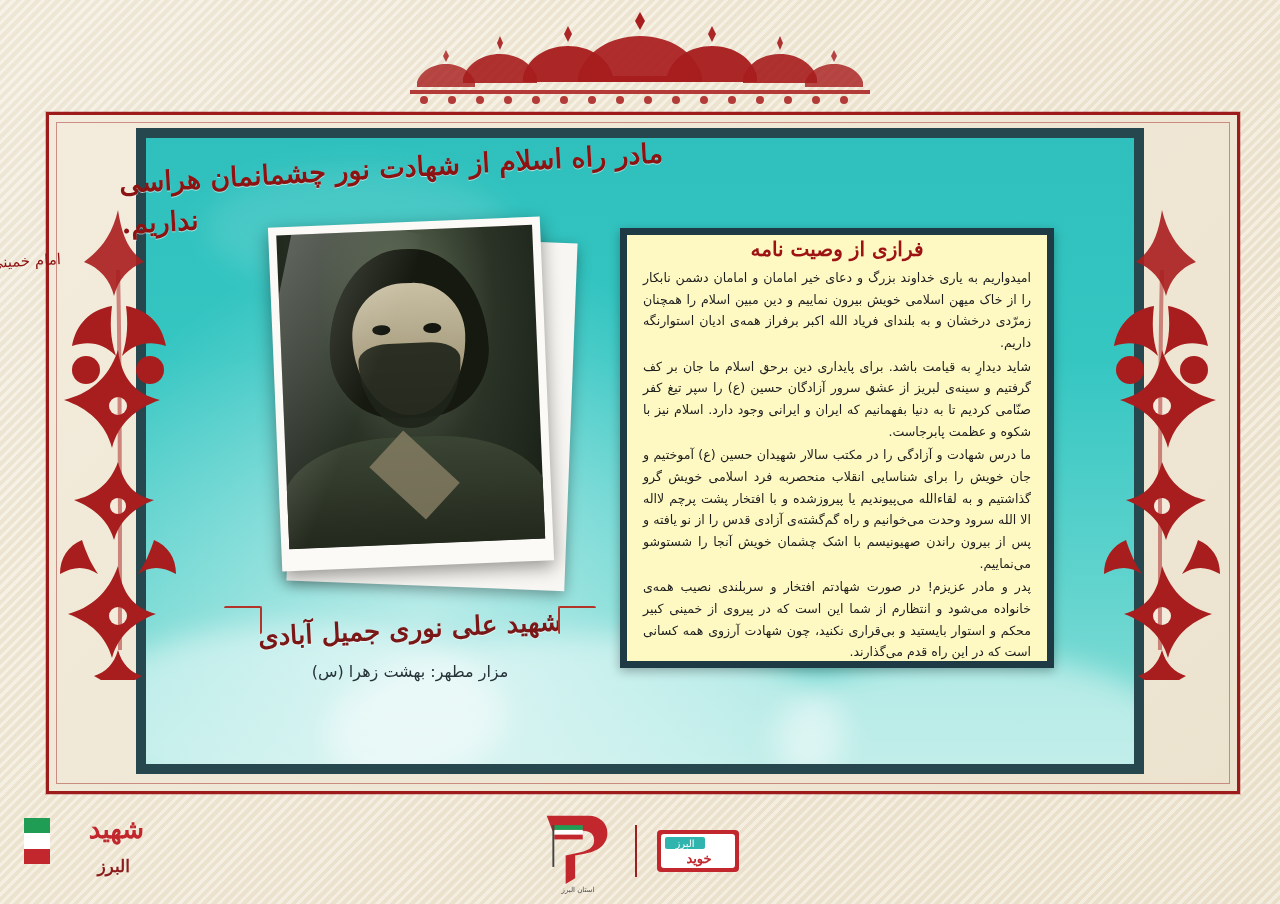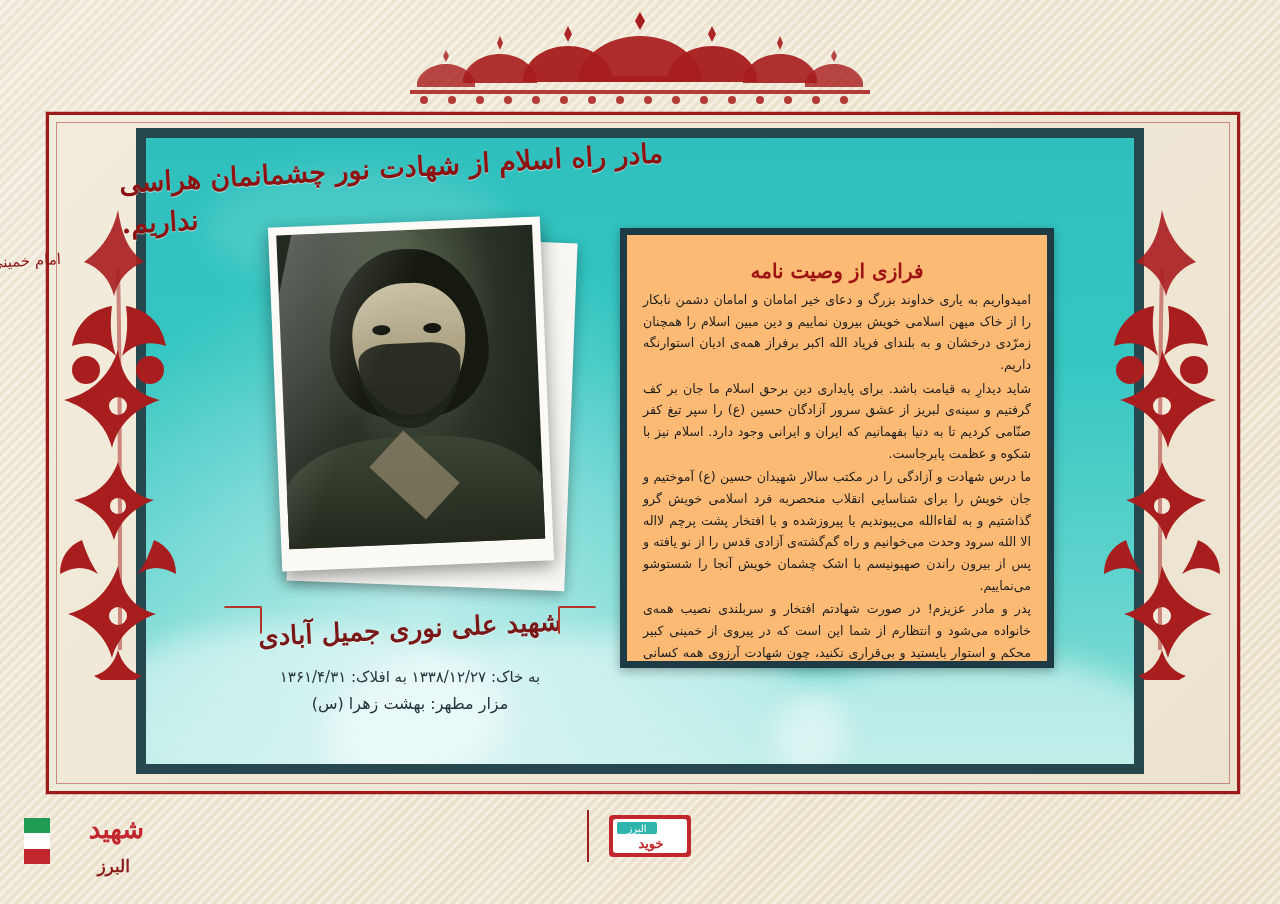--- a/index.html
+++ b/index.html
@@ -239,23 +239,23 @@
     width: 434px;
     height: 440px;
     background: #1d3a45;
     padding: 7px;
     box-sizing: border-box;
     box-shadow: 0 3px 10px rgba(0,0,0,0.3);
   }
   .will-inner {
     width: 100%;
     height: 100%;
-    background: #fdba74;
+    background: #fef9c3;
     box-sizing: border-box;
-    padding: 22px 16px 12px 16px;
+    padding: 0 16px 12px 16px;
     overflow: hidden;
   }
   .will-title {
     text-align: center;
     color: #9d1212;
     font-family: "DejaVu Serif", serif;
     font-weight: bold;
     font-size: 20px;
     margin: 2px 0 6px;
   }
@@ -544,36 +544,45 @@
         <p>ما درس شهادت و آزادگی را در مکتب سالار شهیدان حسین (ع) آموختیم و جان خویش را برای شناسایی انقلاب منحصربه فرد اسلامی خویش گرو گذاشتیم و به لقاءالله می‌پیوندیم یا پیروزشده و با افتخار پشت پرچم لااله الا الله سرود وحدت می‌خوانیم و راه گم‌گشته‌ی آزادی قدس را از نو یافته و پس از بیرون راندن صهیونیسم با اشک چشمان خویش آنجا را شستوشو می‌نماییم.</p>
         <p>پدر و مادر عزیزم! در صورت شهادتم افتخار و سربلندی نصیب همه‌ی خانواده می‌شود و انتظارم از شما این است که در پیروی از خمینی کبیر محکم و استوار بایستید و بی‌قراری نکنید، چون شهادت آرزوی همه کسانی است که در این راه قدم می‌گذارند.</p>
       </div>
     </div>
   </div>
 
   <div class="name-block">
     <div class="name-frame">
       <span class="name-text">شهید علی نوری جمیل آبادی</span>
     </div>
-    <div class="dates">به خاک: ۱۳۳۸/۱۲/۲۷   به افلاک: ۱۳۶۱/۴/۳۱</div>
     <div class="burial">مزار مطهر: بهشت زهرا (س)</div>
   </div>
 
   <div class="footer">
     <div class="logo-center">
       <div class="logo-alborz">
         <svg viewBox="0 0 86 50" width="86" height="50">
           <rect x="2" y="4" width="82" height="42" rx="4" fill="#c1272d"></rect>
           <rect x="6" y="8" width="74" height="34" rx="3" fill="#ffffff"></rect>
           <rect x="10" y="11" width="40" height="12" rx="2" fill="#2fb5ae"></rect>
           <text x="30" y="21" font-family="DejaVu Serif, serif" font-size="10" fill="#ffffff" text-anchor="middle">البرز</text>
           <text x="44" y="37" font-family="DejaVu Serif, serif" font-size="13" font-weight="bold" fill="#c1272d" text-anchor="middle">خوید</text>
         </svg>
       </div>
       <div class="logo-sep"></div>
+      <div class="logo-foundation">
+        <svg viewBox="0 0 78 78" width="78" height="74">
+          <path d="M6 6 h44 c12 0 20 8 20 18 0 14 -12 20 -24 22 l-10 2 v24 l-10 6 v-30 l18 -4 c8 -2 12 -6 12 -12 0 -6 -4 -10 -12 -10 h-32z" fill="#c1272d"></path>
+          <rect x="14" y="16" width="30" height="5" fill="#1f9d55"></rect>
+          <rect x="14" y="21" width="30" height="5" fill="#ffffff"></rect>
+          <rect x="14" y="26" width="30" height="5" fill="#c1272d"></rect>
+          <rect x="12" y="16" width="2" height="44" fill="#444"></rect>
+        </svg>
+        <div class="fb-label">استان البرز</div>
+      </div>
     </div>
   </div>
 
   <div class="logo-mark">
     <div class="flag-stripes">
       <div class="fs-g"></div>
         <div class="fs-w"></div>
         <div class="fs-r"></div>
     </div>
     <div class="lm-text">شهید</div>

